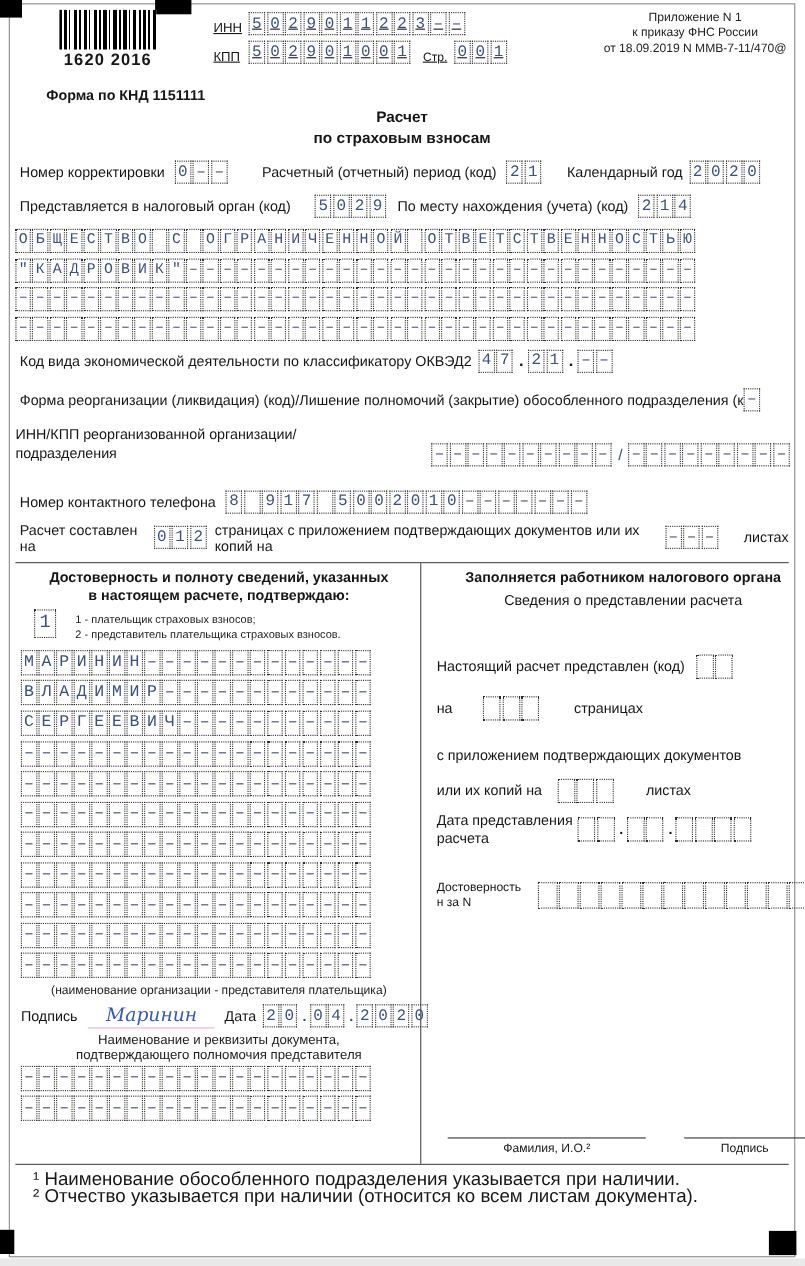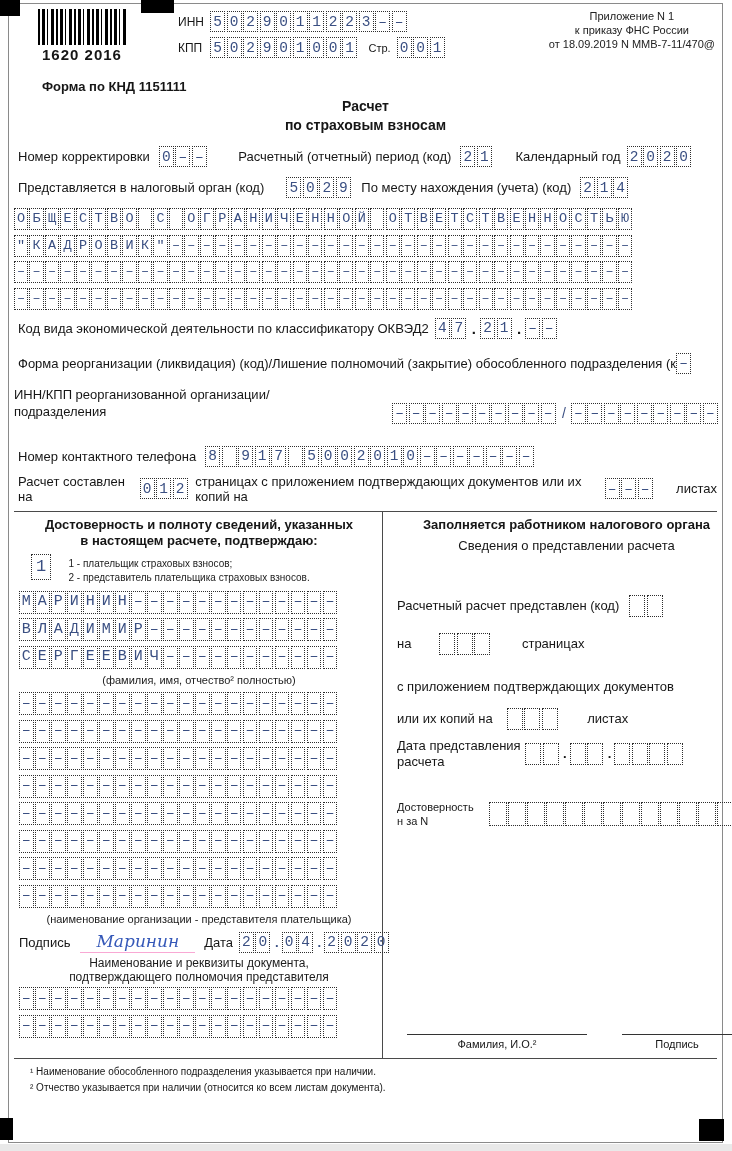--- a/index.html
+++ b/index.html
@@ -24,25 +24,25 @@
     width:15px; height:21px; border:1px dotted #2e2e2e; margin-right:1.5px;
     font-family:"Liberation Mono", monospace; font-size:14.5px; color:#3a4f82; }
   .g40 .cell { width:14.2px; height:22px; margin-right:1.3px; font-size:13.5px; }
   .g20 .cell { width:14.7px; height:23px; margin-right:1.3px; font-size:15px; }
   .rc-cell .cell { width:16px; height:22px; }
   .reg .cell { width:17.5px; height:24px; margin-right:1.5px; }
   .code-cell .cell { width:20px; height:26px; font-size:17px; }
 
   
   .hdr { display:flex; align-items:flex-start; padding-top:5px; }
-  .bc-wrap { margin-left:24px; width:88px; text-align:center; }
+  .bc-wrap { margin-left:40px; width:88px; text-align:center; }
   .barcode { height:36px; background:repeating-linear-gradient(90deg,#000 0 2px,#fff 2px 4px,#000 4px 7px,#fff 7px 9px,#000 9px 10px,#fff 10px 13px,#000 13px 16px,#fff 16px 18px); }
   .bc-num { font-size:15px; font-weight:bold; letter-spacing:1px; margin-top:1px; }
   .id-block { margin-left:52px; padding-top:2px; }
-  .id-row { display:flex; align-items:center; margin-bottom:5px; }
+  .id-row { display:flex; align-items:flex-end; margin-bottom:5px;text-decoration:underline; }
   .id-lbl { width:32px; font-size:12px; }
   .pg-lbl { font-size:11px; margin:0 6px 0 10px; }
   .appendix { margin-left:auto; text-align:center; font-size:11px; line-height:14px; color:#222; padding-right:2px; }
 
   .knd { margin:16px 0 0 28px; font-weight:bold; font-size:13px; }
   .title { text-align:center; font-weight:bold; font-size:14px; line-height:19px; margin-top:3px; }
 
   .frow { display:flex; align-items:center; font-size:13px; }
   .row1 { margin:11px 0 0 4px; }
   .row2 { margin:10px 0 0 4px; }
@@ -74,21 +74,21 @@
   .rrow { display:flex; align-items:center; }
   .rlab2 { line-height:16px; }
   .reg-lbl { width:92px; font-size:11px; line-height:14px; }
   .spacer { flex:1; }
   .sig-lines { display:flex; justify-content:space-between; padding:0 4px 2px 10px; }
   .sigl { text-align:center; }
   .sigl .line { border-bottom:1px solid #333; height:14px; }
   .sigl .slab { font-size:11px; margin-top:3px; }
   .sigl.w1 { width:180px; } .sigl.w2 { width:110px; }
 
-  .footnotes { margin:5px 0 11px 16px; font-size:10px; line-height:16px; }
+  .footnotes { margin:5px 0 11px 16px; font-size:17px; line-height:16px; }
   .bstrip { position:absolute; left:0; bottom:0; width:100%; height:7px; background:#e9e9e9; }
 </style>
 </head>
 <body>
 
 <div class="page">
   <div class="frame"></div>
   <div class="mark tl"></div>
   <div class="mark t2"></div>
   <div class="mark bl"></div>
@@ -309,21 +309,20 @@
           <div class="legend">
             <div>1 - плательщик страховых взносов;</div>
             <div>2 - представитель плательщика страховых взносов.</div>
           </div>
         </div>
         <div class="g20 nm">
           <div class="cells-row"><span class="cell">М</span><span class="cell">А</span><span class="cell">Р</span><span class="cell">И</span><span class="cell">Н</span><span class="cell">И</span><span class="cell">Н</span><span class="cell">–</span><span class="cell">–</span><span class="cell">–</span><span class="cell">–</span><span class="cell">–</span><span class="cell">–</span><span class="cell">–</span><span class="cell">–</span><span class="cell">–</span><span class="cell">–</span><span class="cell">–</span><span class="cell">–</span><span class="cell">–</span></div>
           <div class="cells-row"><span class="cell">В</span><span class="cell">Л</span><span class="cell">А</span><span class="cell">Д</span><span class="cell">И</span><span class="cell">М</span><span class="cell">И</span><span class="cell">Р</span><span class="cell">–</span><span class="cell">–</span><span class="cell">–</span><span class="cell">–</span><span class="cell">–</span><span class="cell">–</span><span class="cell">–</span><span class="cell">–</span><span class="cell">–</span><span class="cell">–</span><span class="cell">–</span><span class="cell">–</span></div>
           <div class="cells-row"><span class="cell">С</span><span class="cell">Е</span><span class="cell">Р</span><span class="cell">Г</span><span class="cell">Е</span><span class="cell">Е</span><span class="cell">В</span><span class="cell">И</span><span class="cell">Ч</span><span class="cell">–</span><span class="cell">–</span><span class="cell">–</span><span class="cell">–</span><span class="cell">–</span><span class="cell">–</span><span class="cell">–</span><span class="cell">–</span><span class="cell">–</span><span class="cell">–</span><span class="cell">–</span></div>
         </div>
-        <div class="caption">(фамилия, имя, отчество² полностью)</div>
         <div class="g20" style="margin-top:5px;">
           <div class="cells-row"><span class="cell">–</span><span class="cell">–</span><span class="cell">–</span><span class="cell">–</span><span class="cell">–</span><span class="cell">–</span><span class="cell">–</span><span class="cell">–</span><span class="cell">–</span><span class="cell">–</span><span class="cell">–</span><span class="cell">–</span><span class="cell">–</span><span class="cell">–</span><span class="cell">–</span><span class="cell">–</span><span class="cell">–</span><span class="cell">–</span><span class="cell">–</span><span class="cell">–</span></div>
           <div class="cells-row"><span class="cell">–</span><span class="cell">–</span><span class="cell">–</span><span class="cell">–</span><span class="cell">–</span><span class="cell">–</span><span class="cell">–</span><span class="cell">–</span><span class="cell">–</span><span class="cell">–</span><span class="cell">–</span><span class="cell">–</span><span class="cell">–</span><span class="cell">–</span><span class="cell">–</span><span class="cell">–</span><span class="cell">–</span><span class="cell">–</span><span class="cell">–</span><span class="cell">–</span></div>
           <div class="cells-row"><span class="cell">–</span><span class="cell">–</span><span class="cell">–</span><span class="cell">–</span><span class="cell">–</span><span class="cell">–</span><span class="cell">–</span><span class="cell">–</span><span class="cell">–</span><span class="cell">–</span><span class="cell">–</span><span class="cell">–</span><span class="cell">–</span><span class="cell">–</span><span class="cell">–</span><span class="cell">–</span><span class="cell">–</span><span class="cell">–</span><span class="cell">–</span><span class="cell">–</span></div>
           <div class="cells-row"><span class="cell">–</span><span class="cell">–</span><span class="cell">–</span><span class="cell">–</span><span class="cell">–</span><span class="cell">–</span><span class="cell">–</span><span class="cell">–</span><span class="cell">–</span><span class="cell">–</span><span class="cell">–</span><span class="cell">–</span><span class="cell">–</span><span class="cell">–</span><span class="cell">–</span><span class="cell">–</span><span class="cell">–</span><span class="cell">–</span><span class="cell">–</span><span class="cell">–</span></div>
           <div class="cells-row"><span class="cell">–</span><span class="cell">–</span><span class="cell">–</span><span class="cell">–</span><span class="cell">–</span><span class="cell">–</span><span class="cell">–</span><span class="cell">–</span><span class="cell">–</span><span class="cell">–</span><span class="cell">–</span><span class="cell">–</span><span class="cell">–</span><span class="cell">–</span><span class="cell">–</span><span class="cell">–</span><span class="cell">–</span><span class="cell">–</span><span class="cell">–</span><span class="cell">–</span></div>
           <div class="cells-row"><span class="cell">–</span><span class="cell">–</span><span class="cell">–</span><span class="cell">–</span><span class="cell">–</span><span class="cell">–</span><span class="cell">–</span><span class="cell">–</span><span class="cell">–</span><span class="cell">–</span><span class="cell">–</span><span class="cell">–</span><span class="cell">–</span><span class="cell">–</span><span class="cell">–</span><span class="cell">–</span><span class="cell">–</span><span class="cell">–</span><span class="cell">–</span><span class="cell">–</span></div>
           <div class="cells-row"><span class="cell">–</span><span class="cell">–</span><span class="cell">–</span><span class="cell">–</span><span class="cell">–</span><span class="cell">–</span><span class="cell">–</span><span class="cell">–</span><span class="cell">–</span><span class="cell">–</span><span class="cell">–</span><span class="cell">–</span><span class="cell">–</span><span class="cell">–</span><span class="cell">–</span><span class="cell">–</span><span class="cell">–</span><span class="cell">–</span><span class="cell">–</span><span class="cell">–</span></div>
           <div class="cells-row"><span class="cell">–</span><span class="cell">–</span><span class="cell">–</span><span class="cell">–</span><span class="cell">–</span><span class="cell">–</span><span class="cell">–</span><span class="cell">–</span><span class="cell">–</span><span class="cell">–</span><span class="cell">–</span><span class="cell">–</span><span class="cell">–</span><span class="cell">–</span><span class="cell">–</span><span class="cell">–</span><span class="cell">–</span><span class="cell">–</span><span class="cell">–</span><span class="cell">–</span></div>
         </div>
@@ -358,21 +357,21 @@
         <div class="g20" style="margin-top:3px;">
           <div class="cells-row"><span class="cell">–</span><span class="cell">–</span><span class="cell">–</span><span class="cell">–</span><span class="cell">–</span><span class="cell">–</span><span class="cell">–</span><span class="cell">–</span><span class="cell">–</span><span class="cell">–</span><span class="cell">–</span><span class="cell">–</span><span class="cell">–</span><span class="cell">–</span><span class="cell">–</span><span class="cell">–</span><span class="cell">–</span><span class="cell">–</span><span class="cell">–</span><span class="cell">–</span></div>
           <div class="cells-row"><span class="cell">–</span><span class="cell">–</span><span class="cell">–</span><span class="cell">–</span><span class="cell">–</span><span class="cell">–</span><span class="cell">–</span><span class="cell">–</span><span class="cell">–</span><span class="cell">–</span><span class="cell">–</span><span class="cell">–</span><span class="cell">–</span><span class="cell">–</span><span class="cell">–</span><span class="cell">–</span><span class="cell">–</span><span class="cell">–</span><span class="cell">–</span><span class="cell">–</span></div>
         </div>
       </div>
 
       <div class="bcol-right">
         <div class="bhdr">Заполняется работником налогового органа</div>
         <div class="bsub">Сведения о представлении расчета</div>
         <div class="rrow rc-cell" style="margin-top:42px;">
-          <span>Расчетный расчет представлен (код)</span>
+          <span>Настоящий расчет представлен (код)</span>
           <span class="cells" style="margin-left:10px;">
               <span class="cell">&nbsp;</span>
               <span class="cell">&nbsp;</span>
             </span>
         </div>
         <div class="rrow rc-cell" style="margin-top:16px;">
           <span>на</span>
           <span class="cells" style="margin-left:28px;">
               <span class="cell">&nbsp;</span>
               <span class="cell">&nbsp;</span>

